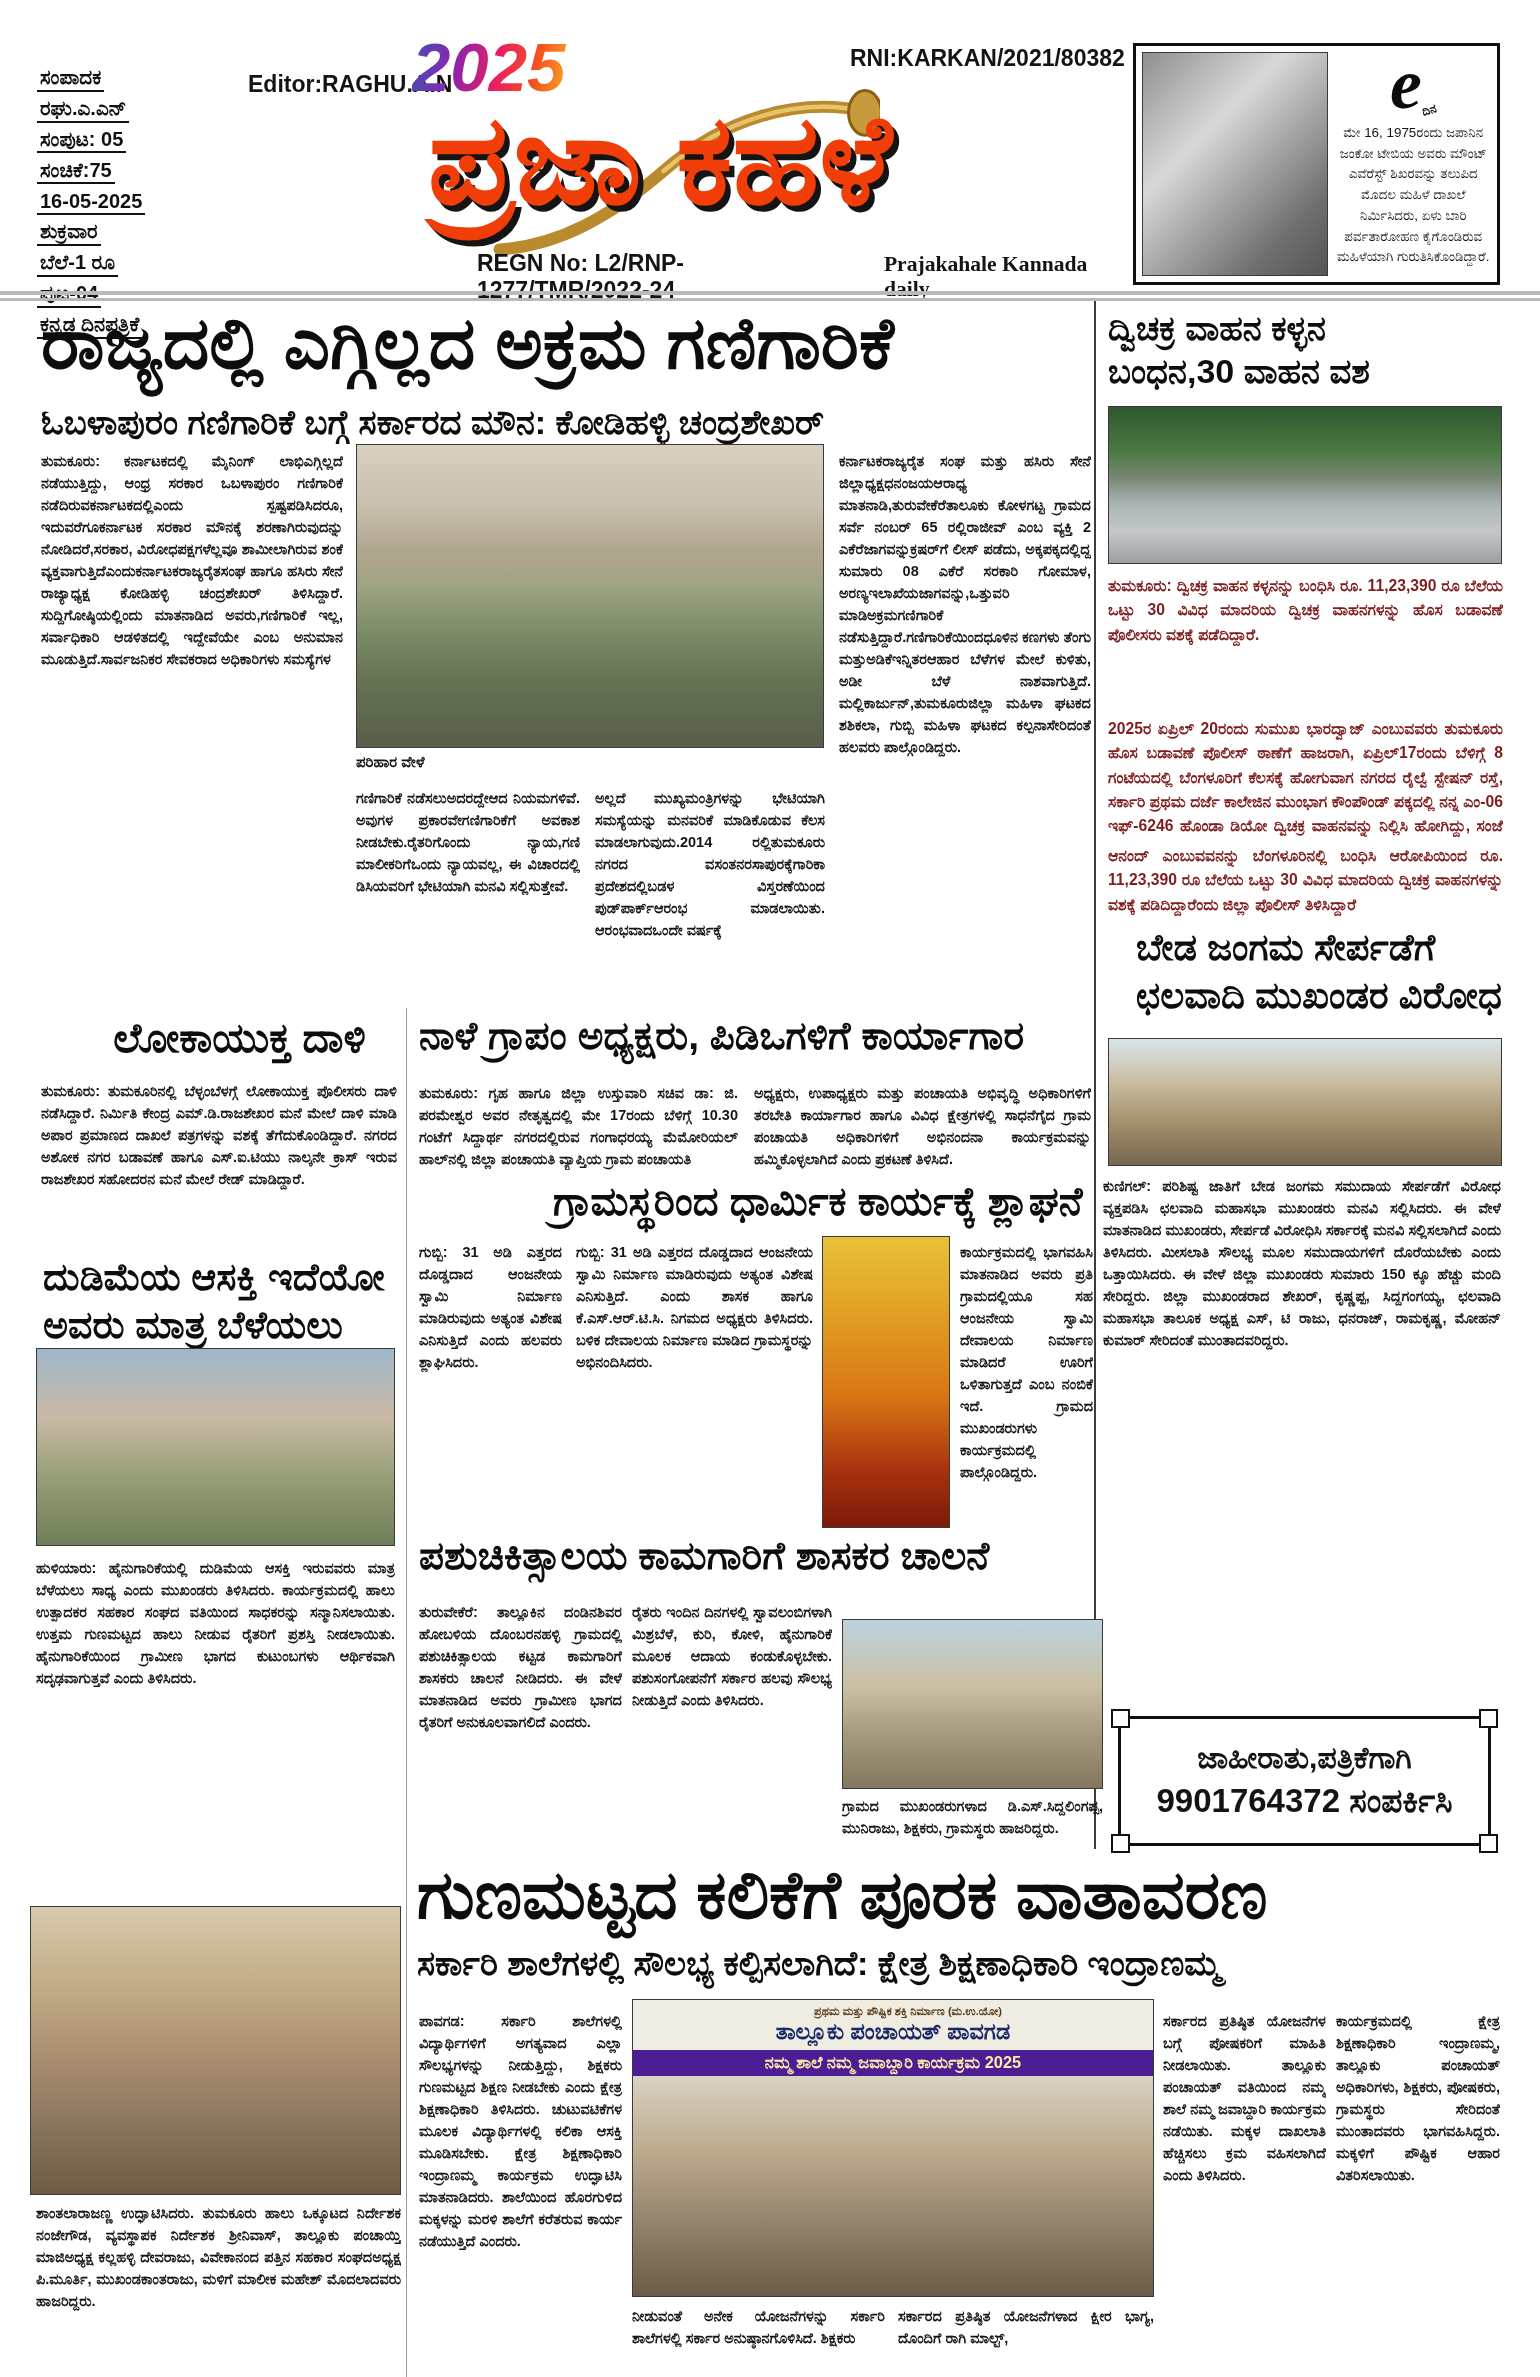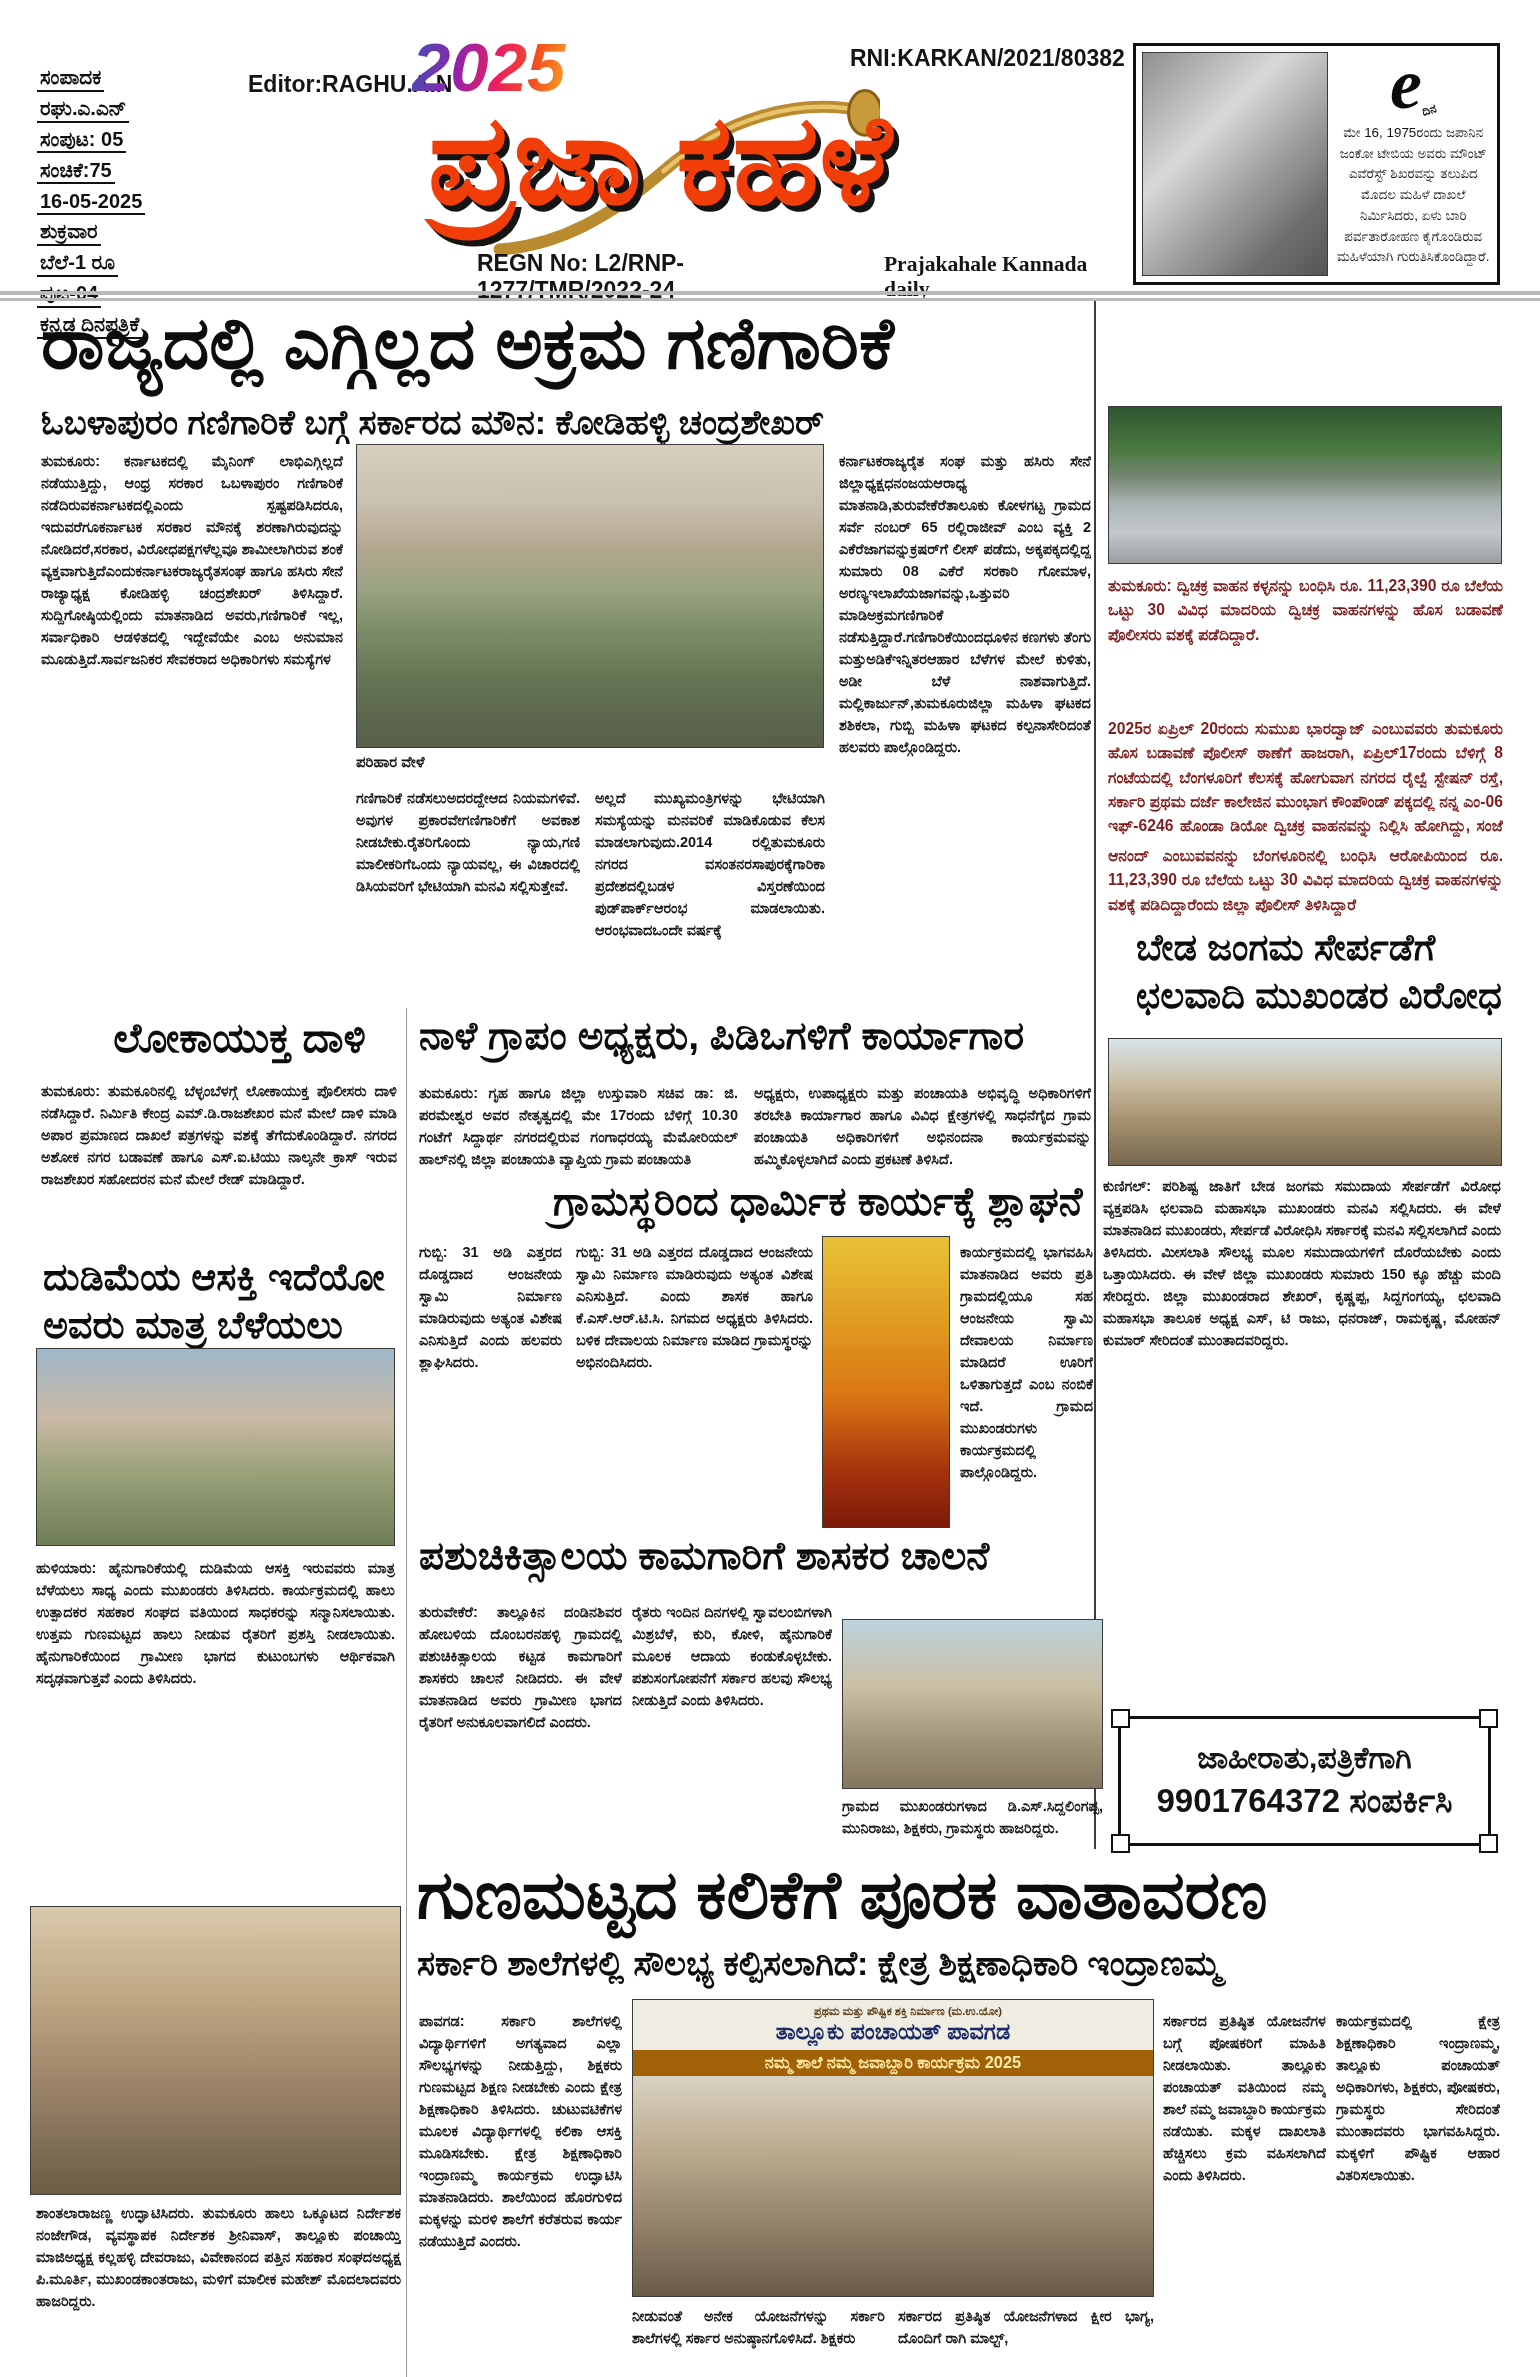--- a/index.html
+++ b/index.html
@@ -19,21 +19,21 @@
   #title{font-size:125px;font-weight:800;color:#f13d07;
          text-shadow:5.2px 6px 0 #141414;white-space:nowrap;
          font-family:"Liberation Sans",sans-serif;}
   #year{font-size:69px;font-weight:800;font-style:italic;
         background:linear-gradient(100deg,#3f51b5 0%,#8e24aa 30%,#e91e63 55%,#f4511e 78%,#f9a825 100%);
         -webkit-background-clip:text;background-clip:text;color:transparent;}
   .eglyph{font-family:"Liberation Serif",serif;font-style:italic;font-weight:700;font-size:72px;line-height:.9;color:#0c0c0c;}
   .adcorner{position:absolute;width:15px;height:15px;border:2.2px solid #111;background:#fff;}
   .banner-top{font-size:11.2px;font-weight:700;color:#5a3c18;text-align:center;padding-top:4.5px;margin-left:30px;}
   .banner-main{font-size:22.4px;font-weight:800;color:#1c2a66;text-align:center;padding:1.5px 0 4.5px 0;}
-  .banner-strip{background:#a16207;color:#ffe9a8;font-size:16.4px;font-weight:800;text-align:center;padding:3.7px 0;}
+  .banner-strip{background:#4c1d95;color:#ffe9a8;font-size:16.4px;font-weight:800;text-align:center;padding:3.7px 0;}
 </style>
 </head>
 <body>
 
 <div id="page">
 
   <div class="abs center" style="left:37px;top:66px;width:215px;"><span class="mast-line">ಸಂಪಾದಕ</span><br><span class="mast-line">ರಘು.ಎ.ಎನ್</span><br><span class="mast-line">ಸಂಪುಟ: 05</span><br><span class="mast-line">ಸಂಚಿಕೆ:75</span><br><span class="mast-line">16-05-2025</span><br><span class="mast-line">ಶುಕ್ರವಾರ</span><br><span class="mast-line">ಬೆಲೆ-1 ರೂ</span><br><span class="mast-line">ಪುಟ-04</span><br><span class="mast-line">ಕನ್ನಡ ದಿನಪತ್ರಿಕೆ</span><br></div>
 
   <div class="abs" style="left:248px;top:71px;font-size:23px;font-weight:800;">Editor:RAGHU.A.N</div>
 
@@ -76,20 +76,24 @@
   <div class="abs photo" style="left:356px;top:444px;width:468px;height:304px;background:linear-gradient(180deg,#d8cfc0 0%,#c8bfae 20%,#b3a78f 34%,#99a381 48%,#7c8b67 62%,#657354 78%,#575e49 100%);"></div>
   <div class="abs" style="left:356px;top:753px;width:468px;font-size:15px;font-weight:800;">ಪರಿಹಾರ ವೇಳೆ</div>
 
   <div class="abs bt" style="left:356px;top:787px;width:224px;height:224px;">ಗಣಿಗಾರಿಕೆ ನಡೆಸಲುಅದರದ್ದೇಆದ ನಿಯಮಗಳಿವೆ. ಅವುಗಳ ಪ್ರಕಾರವೇಗಣಿಗಾರಿಕೆಗೆ ಅವಕಾಶ ನೀಡಬೇಕು.ರೈತರಿಗೊಂದು ನ್ಯಾಯ,ಗಣಿ ಮಾಲೀಕರಿಗೆಒಂದು ನ್ಯಾಯವಲ್ಲ, ಈ ವಿಚಾರದಲ್ಲಿ ಡಿಸಿಯವರಿಗೆ ಭೇಟಿಯಾಗಿ ಮನವಿ ಸಲ್ಲಿಸುತ್ತೇವೆ.</div>
   <div class="abs bt" style="left:595px;top:787px;width:230px;height:224px;">ಅಲ್ಲದೆ ಮುಖ್ಯಮಂತ್ರಿಗಳನ್ನು ಭೇಟಿಯಾಗಿ ಸಮಸ್ಯೆಯನ್ನು ಮನವರಿಕೆ ಮಾಡಿಕೊಡುವ ಕೆಲಸ ಮಾಡಲಾಗುವುದು.2014 ರಲ್ಲಿತುಮಕೂರು ನಗರದ ವಸಂತನರಸಾಪುರಕ್ಕೆಗಾರಿಕಾ ಪ್ರದೇಶದಲ್ಲಿಬಡಳ ವಿಸ್ತರಣೆಯಿಂದ ಪುಡ್‌ಪಾರ್ಕ್ಆರಂಭ ಮಾಡಲಾಯಿತು. ಆರಂಭವಾದಒಂದೇ ವರ್ಷಕ್ಕೆ</div>
   <div class="abs bt" style="left:839px;top:450px;width:252px;height:561px;">ಕರ್ನಾಟಕರಾಜ್ಯರೈತ ಸಂಘ ಮತ್ತು ಹಸಿರು ಸೇನೆ ಜಿಲ್ಲಾಧ್ಯಕ್ಷಧನಂಜಯಆರಾಧ್ಯ ಮಾತನಾಡಿ,ತುರುವೇಕೆರೆತಾಲೂಕು ಕೋಳಗಟ್ಟ ಗ್ರಾಮದ ಸರ್ವೆ ನಂಬರ್ 65 ರಲ್ಲಿರಾಜೀವ್ ಎಂಬ ವ್ಯಕ್ತಿ 2 ಎಕೆರೆಜಾಗವನ್ನುಕ್ರಷರ್‌ಗೆ ಲೀಸ್ ಪಡೆದು, ಅಕ್ಕಪಕ್ಕದಲ್ಲಿದ್ದ ಸುಮಾರು 08 ಎಕೆರೆ ಸರಕಾರಿ ಗೋಮಾಳ, ಅರಣ್ಯಇಲಾಖೆಯಜಾಗವನ್ನು,ಒತ್ತುವರಿ ಮಾಡಿಅಕ್ರಮಗಣಿಗಾರಿಕೆ ನಡೆಸುತ್ತಿದ್ದಾರೆ.ಗಣಿಗಾರಿಕೆಯಿಂದಧೂಳಿನ ಕಣಗಳು ತೆಂಗು ಮತ್ತುಅಡಿಕೆಇನ್ನಿತರಆಹಾರ ಬೆಳೆಗಳ ಮೇಲೆ ಕುಳಿತು, ಅಡೀ ಬೆಳೆ ನಾಶವಾಗುತ್ತಿದೆ. ಮಲ್ಲಿಕಾರ್ಜುನ್,ತುಮಕೂರುಜಿಲ್ಲಾ ಮಹಿಳಾ ಘಟಕದ ಶಶಿಕಲಾ, ಗುಬ್ಬಿ ಮಹಿಳಾ ಘಟಕದ ಕಲ್ಪನಾಸೇರಿದಂತೆ ಹಲವರು ಪಾಲ್ಗೊಂಡಿದ್ದರು.</div>
 
   <div class="abs vrule" style="left:1094px;top:301px;width:1.5px;height:1548px;"></div>
   <div class="abs rule" style="left:406px;top:1008px;width:0.7px;height:1370px;background:#9a9a9a;"></div>
 
+  <div class="abs hl center" style="left:1108px;top:307px;width:394px;font-size:34px;line-height:1.25;">
+    <div>ದ್ವಿಚಕ್ರ ವಾಹನ ಕಳ್ಳನ</div>
+    <div>ಬಂಧನ,30 ವಾಹನ ವಶ</div>
+  </div>
   <div class="abs photo" style="left:1108px;top:406px;width:394px;height:158px;background:linear-gradient(180deg,#2e5630 0%,#4a7a40 28%,#74856f 44%,#aab3b4 62%,#c3c8cb 80%,#9b9fa2 100%);"></div>
   <div class="abs bt-lg" style="left:1108px;top:574px;width:395px;height:142px;">ತುಮಕೂರು: ದ್ವಿಚಕ್ರ ವಾಹನ ಕಳ್ಳನನ್ನು ಬಂಧಿಸಿ ರೂ. 11,23,390 ರೂ ಬೆಲೆಯ ಒಟ್ಟು 30 ವಿವಿಧ ಮಾದರಿಯ ದ್ವಿಚಕ್ರ ವಾಹನಗಳನ್ನು ಹೊಸ ಬಡಾವಣೆ ಪೊಲೀಸರು ವಶಕ್ಕೆ ಪಡೆದಿದ್ದಾರೆ.</div>
   <div class="abs bt-lg" style="left:1108px;top:717px;width:395px;height:125px;">2025ರ ಏಪ್ರಿಲ್ 20ರಂದು ಸುಮುಖ ಭಾರದ್ವಾಜ್ ಎಂಬುವವರು ತುಮಕೂರು ಹೊಸ ಬಡಾವಣೆ ಪೊಲೀಸ್ ಠಾಣೆಗೆ ಹಾಜರಾಗಿ, ಏಪ್ರಿಲ್17ರಂದು ಬೆಳಿಗ್ಗೆ 8 ಗಂಟೆಯದಲ್ಲಿ ಬೆಂಗಳೂರಿಗೆ ಕೆಲಸಕ್ಕೆ ಹೋಗುವಾಗ ನಗರದ ರೈಲ್ವೆ ಸ್ಟೇಷನ್ ರಸ್ತೆ, ಸರ್ಕಾರಿ ಪ್ರಥಮ ದರ್ಜೆ ಕಾಲೇಜಿನ ಮುಂಭಾಗ ಕೌಂಪೌಂಡ್ ಪಕ್ಕದಲ್ಲಿ ನನ್ನ ಎಂ-06 ಇಫ್-6246 ಹೊಂಡಾ ಡಿಯೋ ದ್ವಿಚಕ್ರ ವಾಹನವನ್ನು ನಿಲ್ಲಿಸಿ ಹೋಗಿದ್ದು, ಸಂಜೆ ಬಂದು ನೋಡುವಷ್ಟರಲ್ಲಿ ವಾಹನ ಇರಲಿಲ್ಲ ಎಂದು ದೂರು ನೀಡಿದ್ದರು.</div>
   <div class="abs bt-lg" style="left:1108px;top:844px;width:395px;height:76px;">ಆನಂದ್ ಎಂಬುವವನನ್ನು ಬೆಂಗಳೂರಿನಲ್ಲಿ ಬಂಧಿಸಿ ಆರೋಪಿಯಿಂದ ರೂ. 11,23,390 ರೂ ಬೆಲೆಯ ಒಟ್ಟು 30 ವಿವಿಧ ಮಾದರಿಯ ದ್ವಿಚಕ್ರ ವಾಹನಗಳನ್ನು ವಶಕ್ಕೆ ಪಡಿದಿದ್ದಾರೆಂದು ಜಿಲ್ಲಾ ಪೊಲೀಸ್ ತಿಳಿಸಿದ್ದಾರೆ</div>
 
   <div class="abs hl red center" style="left:1136px;top:924px;width:394px;font-size:37px;line-height:1.3;">
     <div>ಬೇಡ ಜಂಗಮ ಸೇರ್ಪಡೆಗೆ</div>
     <div>ಛಲವಾದಿ ಮುಖಂಡರ ವಿರೋಧ</div>
   </div>
   <div class="abs photo" style="left:1108px;top:1038px;width:394px;height:128px;background:linear-gradient(180deg,#d8e4ea 0%,#c9bca0 35%,#a5916f 65%,#776750 100%);"></div>

